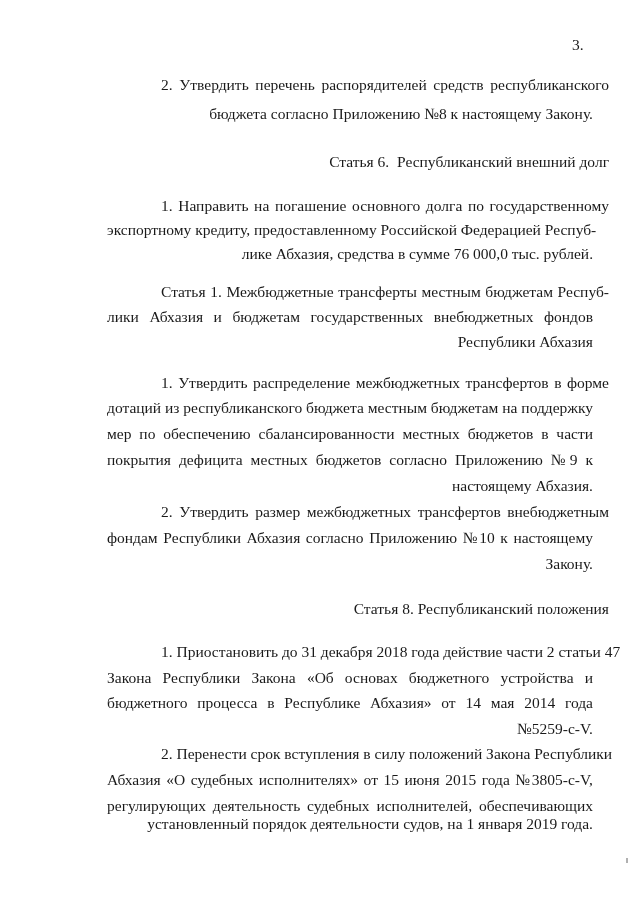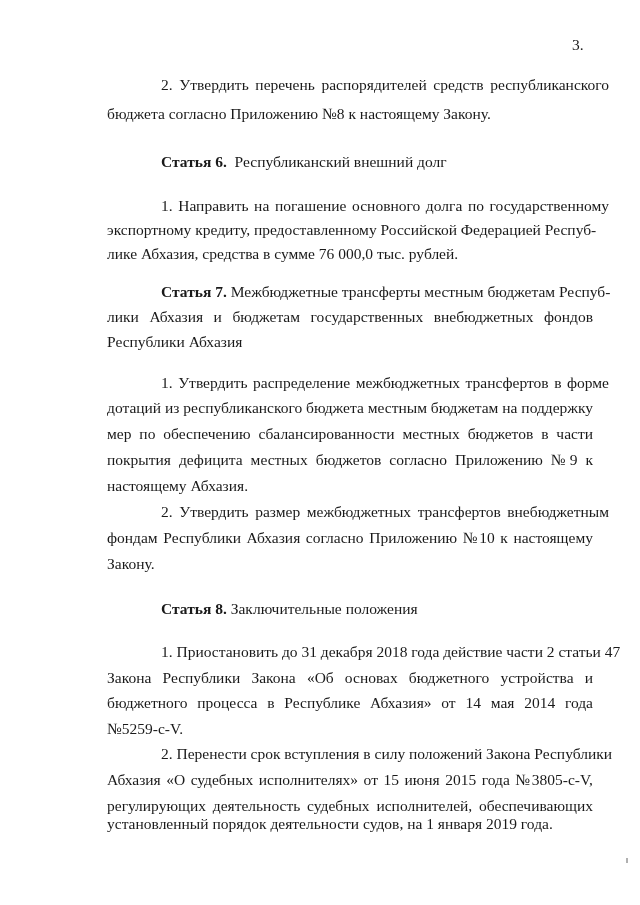--- a/index.html
+++ b/index.html
@@ -7,25 +7,25 @@
     width: 640px; height: 905px; position: relative; overflow: hidden;
     font-family: "Liberation Serif", "DejaVu Serif", serif;
     color: #1a1a1a;
   }
   .page-number {
     position: absolute; top: 36px; left: 572px;
     font-size: 15.5px;
   }
   .line {
     position: absolute; left: 107px; width: 486px;
-    font-size: 15.5px; line-height: 20px; white-space: nowrap;
+    font-size: 15.5px; line-height: 20px; white-space: nowrap; text-align: right;
   }
   .just { text-align: justify; text-align-last: justify; }
   .ind { left: 161px; width: 448px; }
-  .bold { font-weight: bold; }
+  .bold { font-weight: normal; }
   .scan-mark {
     position: absolute; left: 626px; top: 858px; width: 2px; height: 5px;
     background: #b0b0b0;
   }
 </style>
 </head>
 <body>
 
 <div>
   <div class="page-number">3.</div>
@@ -40,42 +40,42 @@
     <span>Республиканский внешний долг</span>
   </div>
   <div>
     <div class="line ind just" style="top:196px">1. Направить на погашение основного долга по государственному</div>
     <div class="line just" style="top:220px">экспортному кредиту, предоставленному Российской Федерацией Респуб-</div>
     <div class="line" style="top:244px">лике Абхазия,  средства в сумме 76 000,0 тыс. рублей.</div>
   </div>
 
   <div>
     <div class="line ind just" style="top:282px">
-      <span class="bold">Статья 7.</span>
+      <span class="bold">Статья 1.</span>
       <span>Межбюджетные трансферты местным бюджетам Респуб-</span>
     </div>
     <div class="line just" style="top:307px">лики Абхазия и бюджетам государственных внебюджетных фондов</div>
     <div class="line" style="top:332px">Республики Абхазия</div>
   </div>
   <div>
     <div class="line ind just" style="top:373px">1. Утвердить распределение межбюджетных трансфертов в форме</div>
     <div class="line just" style="top:398px">дотаций из республиканского бюджета местным бюджетам на поддержку</div>
     <div class="line just" style="top:424px">мер по обеспечению сбалансированности местных бюджетов в части</div>
     <div class="line just" style="top:450px">покрытия дефицита местных бюджетов согласно Приложению №9 к</div>
     <div class="line" style="top:476px">настоящему Абхазия.</div>
   </div>
   <div>
     <div class="line ind just" style="top:502px">2. Утвердить размер межбюджетных трансфертов внебюджетным</div>
     <div class="line just" style="top:528px">фондам Республики Абхазия согласно Приложению №10 к настоящему</div>
     <div class="line" style="top:554px">Закону.</div>
   </div>
 
   <div class="line ind" style="top:599px">
     <span class="bold">Статья 8.</span>
-    <span>Заключительные положения</span>
+    <span>Республиканский положения</span>
   </div>
   <div>
     <div class="line ind just" style="top:642px">1. Приостановить до 31 декабря 2018 года действие части 2 статьи 47</div>
     <div class="line just" style="top:668px">Закона Республики Закона «Об основах бюджетного устройства и</div>
     <div class="line just" style="top:693px">бюджетного процесса в Республике Абхазия» от 14 мая 2014 года</div>
     <div class="line" style="top:719px">№5259-с-V.</div>
   </div>
   <div>
     <div class="line ind just" style="top:744px">2. Перенести срок вступления в силу положений Закона Республики</div>
     <div class="line just" style="top:770px">Абхазия «О судебных исполнителях» от 15 июня 2015 года №3805-с-V,</div>

